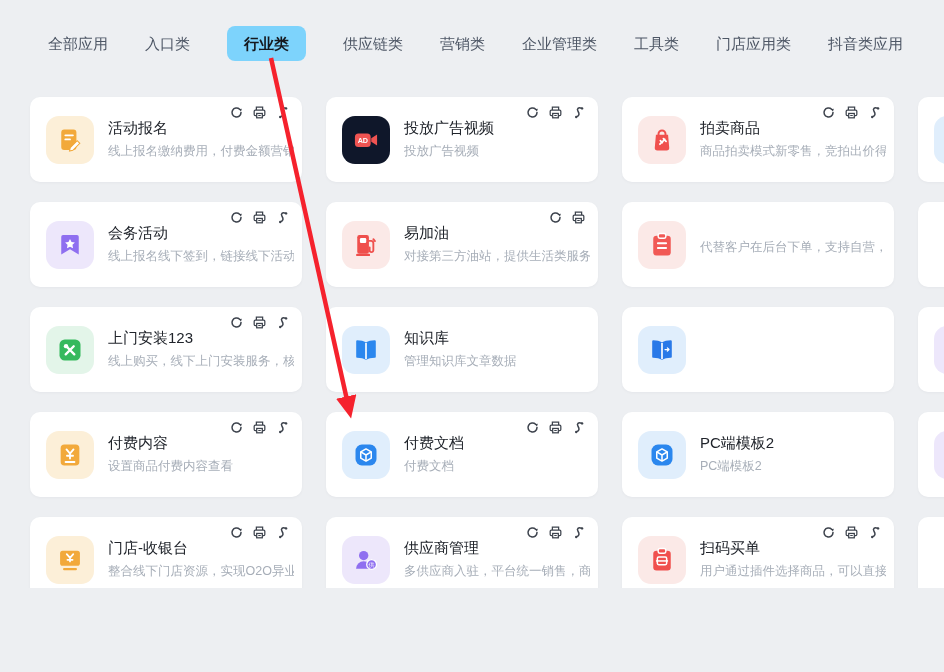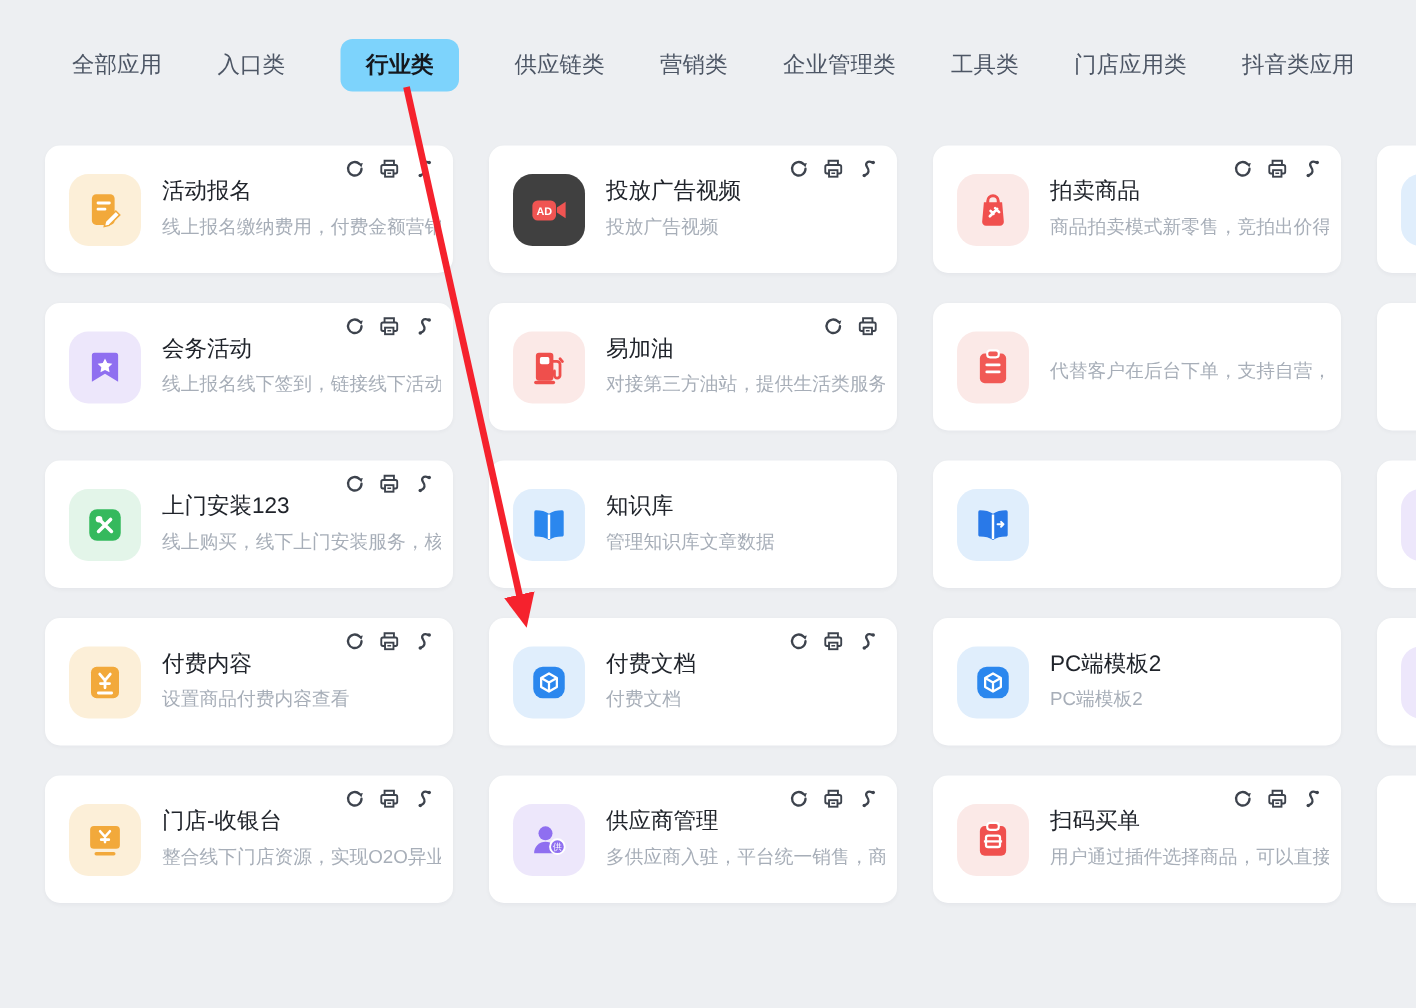--- a/index.html
+++ b/index.html
@@ -2,21 +2,21 @@
 <html><head>
 <meta charset="utf-8">
 <style>
   html,body { margin:0; padding:0; }
   body {
     width:944px; height:672px;
     background:#edeff2;
     font-family:"Liberation Sans", sans-serif;
     overflow:hidden;
   }
-  .stage { position:relative; width:944px; height:672px; overflow:hidden; }
+  .stage { position:relative; width:944px; height:588px; overflow:hidden; }
 
   
   .tabs {
     position:absolute; top:26px; left:48px; right:0;
     display:flex; align-items:center; gap:37px;
     white-space:nowrap;
   }
   .tab {
     font-size:15px; color:#4d5665; cursor:pointer;
     padding:9px 0; border-radius:8px; line-height:1;
@@ -161,21 +161,21 @@
             </svg>
           </span>
           <span class="act">
             <svg viewBox="0 0 24 24">
               <path d="M16.8 5.2c-5-2.4-8 1.2-5.6 4.8 2.3 3.4 2.5 6.8-1.9 8.6" fill="none" stroke="currentColor" stroke-width="2.4" stroke-linecap="round"></path>
               <circle cx="17.8" cy="5.4" r="1.9" fill="currentColor"></circle>
               <circle cx="8.3" cy="19.2" r="1.9" fill="currentColor"></circle>
             </svg>
           </span>
         </div>
-    <div class="app-icon" style="background: #404040; color: rgb(240, 84, 82);">
+    <div class="app-icon" style="background: #0f172a; color: rgb(240, 84, 82);">
           <svg viewBox="0 0 24 24">
             <rect x="2.5" y="6.5" width="13.5" height="11.5" rx="3" fill="currentColor"></rect>
             <path d="M16.5 10.6l5-3.3v9.4l-5-3.3z" fill="currentColor"></path>
             <text x="9.3" y="14.8" text-anchor="middle" font-size="6.2" font-weight="bold" fill="#fff" font-family="Liberation Sans, sans-serif">AD</text>
           </svg>
         </div>
     <div class="card-text">
       <div class="card-title">投放广告视频</div>
       <div class="card-desc">投放广告视频</div>
     </div>

